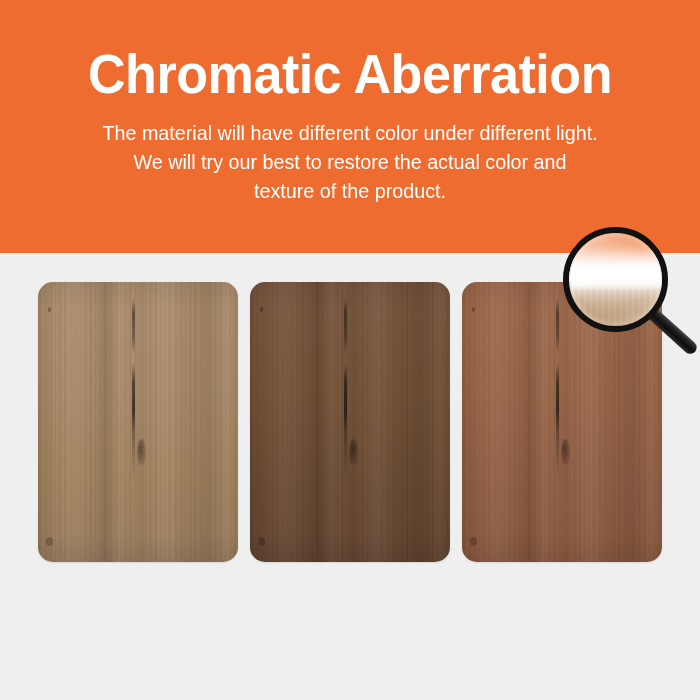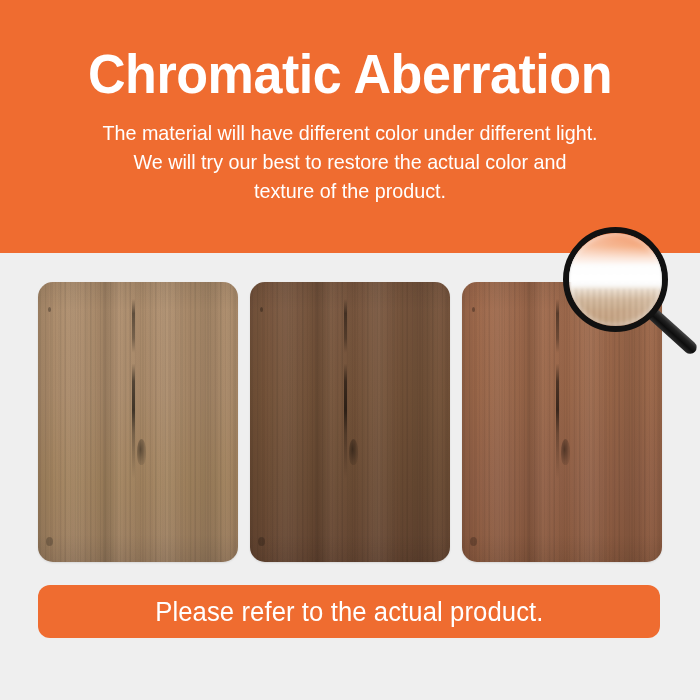--- a/index.html
+++ b/index.html
@@ -370,17 +370,14 @@
       <div class="mag-grip"></div>
     </div>
     <div class="mag-ring">
       <div class="mag-lens-content"></div>
       <div class="mag-lens-grain"></div>
       <div class="mag-gloss"></div>
       <div class="mag-inner-edge"></div>
     </div>
   </div>
 
-  <div class="footer-banner">
-    <span class="footer-text">Please refer to the actual product.</span>
-  </div>
 
 </div>
 
 </body></html>

